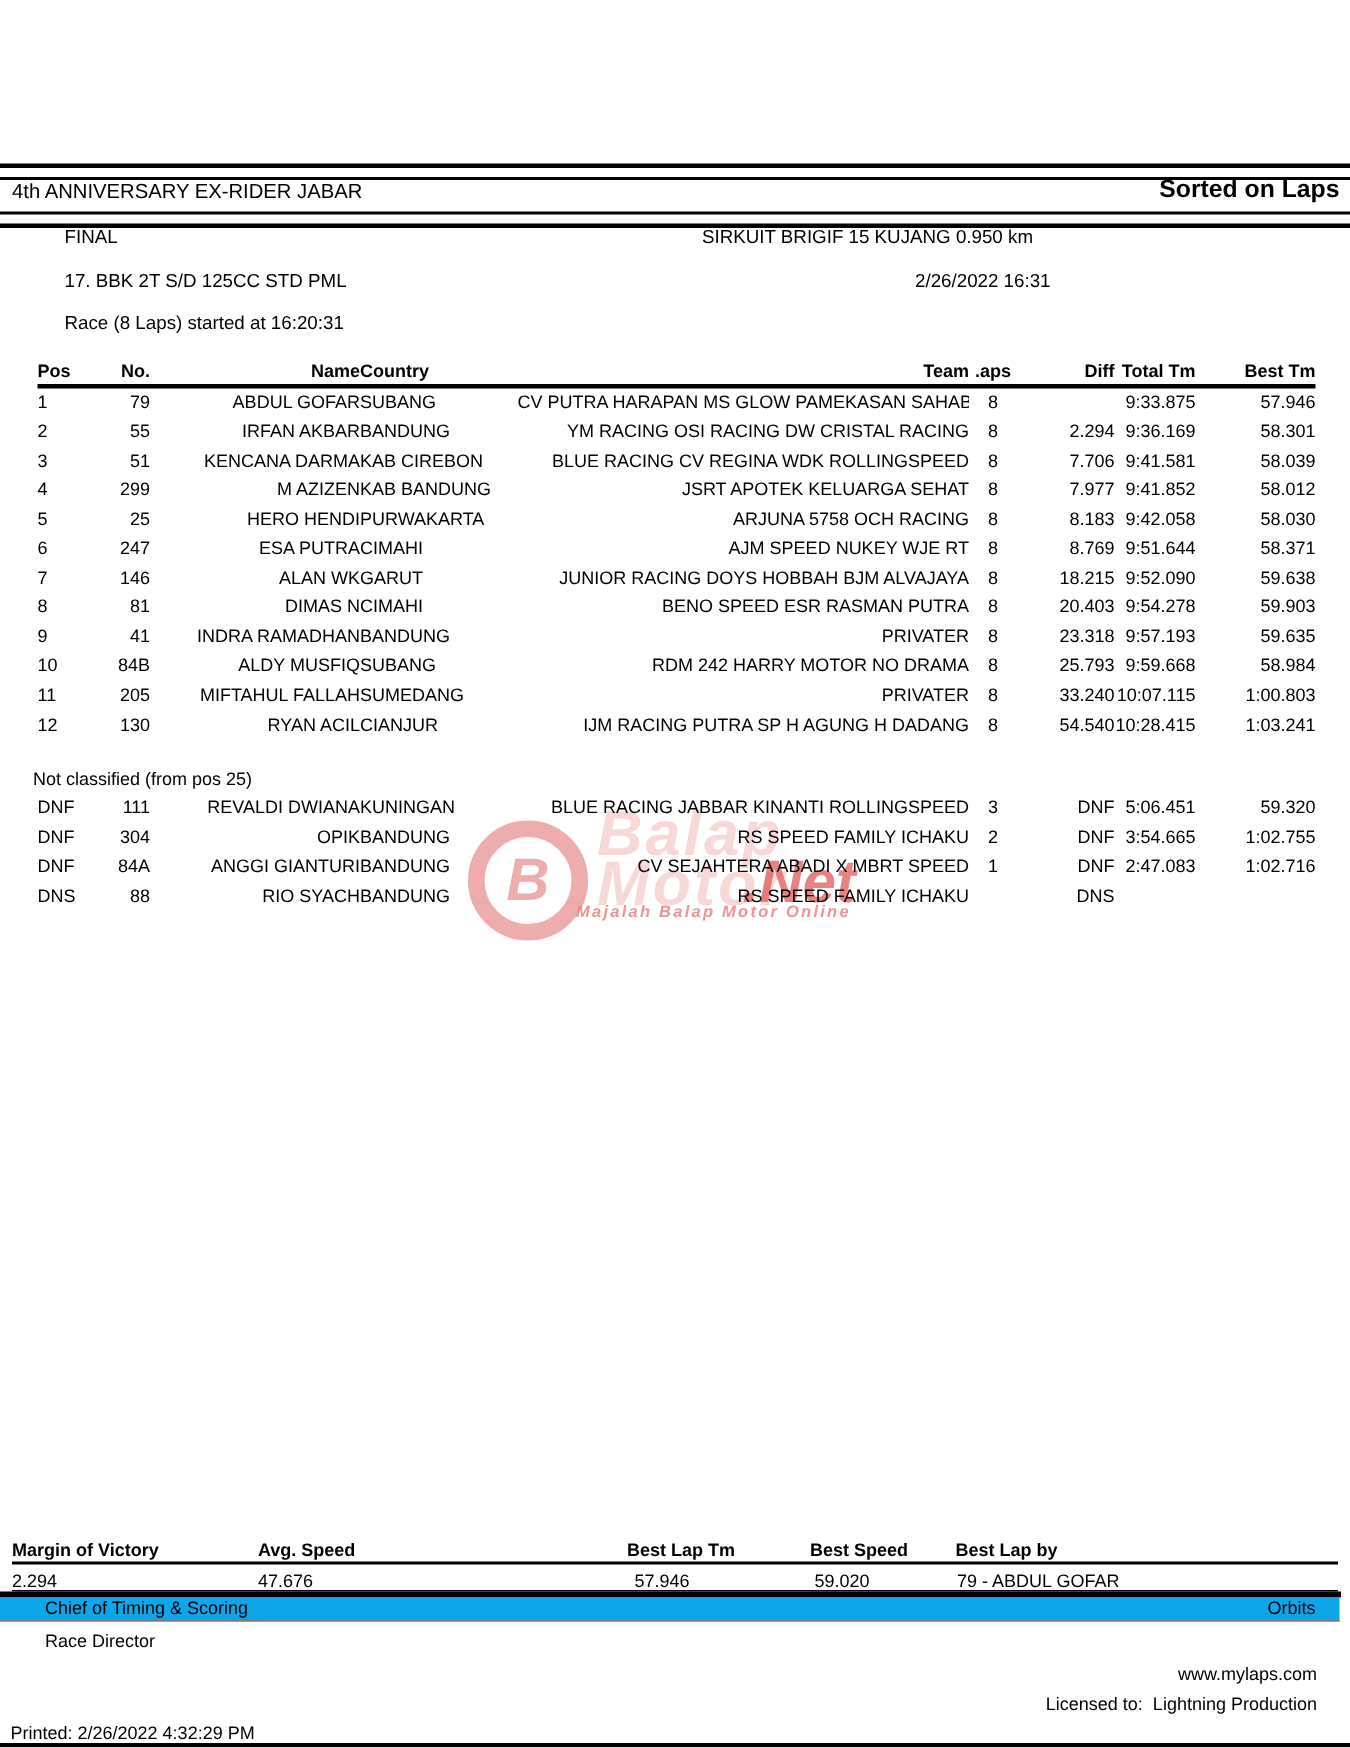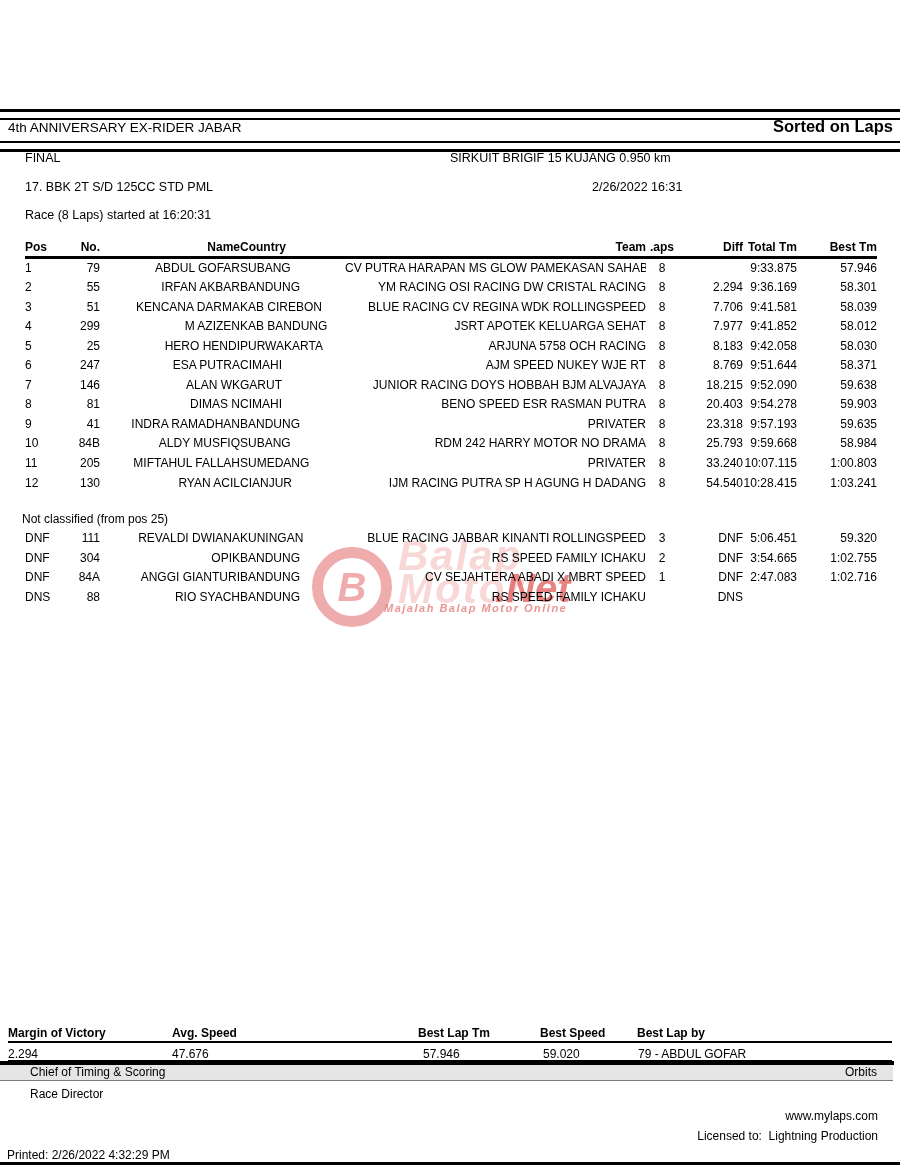--- a/index.html
+++ b/index.html
@@ -8,21 +8,21 @@
     font-family:"Liberation Sans","DejaVu Sans",sans-serif;color:#000;
   }
   
   .rule-top{position:absolute;left:0;width:900px;height:6px;
     border-top:3px solid #000;border-bottom:2px solid #000;background:#fff;}
   .rule-top2{position:absolute;left:0;width:900px;height:6px;
     border-top:2px solid #000;border-bottom:3px solid #000;background:#fff;}
   .event-title{position:absolute;left:8px;top:120px;font-size:13.5px;}
   .sorted-on{position:absolute;right:7px;top:117px;font-size:16.5px;font-weight:bold;}
   
-  .meta{position:absolute;font-size:12.5px;white-space:nowrap;}
+  .meta{position:absolute;font-size:12.5px;white-space:nowrap;margin-left:18px;}
   
   .results{position:absolute;left:25px;top:240px;width:852px;font-size:12px;}
   .grid{display:grid;grid-template-columns:25px 50px 140px 105px 301px 32px 65px 54px 80px;}
   .thead{height:15px;line-height:15px;font-weight:bold;}
   .thead-rule{height:2.5px;background:#000;margin-top:1px;}
   .rrow{height:19.55px;line-height:19.55px;}
   .c0{text-align:left;}
   .c1{text-align:right;}
   .c2{text-align:right;padding-left:8px;white-space:nowrap;}
   .c3{text-align:left;white-space:nowrap;}
@@ -47,21 +47,21 @@
     color:rgba(232,130,130,0.85);letter-spacing:1.5px;white-space:nowrap;}
   
   .summary{position:absolute;left:8px;top:1026px;width:884px;font-size:12px;}
   .sum-h{position:absolute;top:0;font-weight:bold;white-space:nowrap;}
   .sum-v{position:absolute;top:21px;white-space:nowrap;}
   .s0{left:0;text-align:right;} .s1{left:164px;} .s2{left:410px;} .s3{left:532px;} .s4{left:629px;}
   .sv2{left:415px;} .sv3{left:535px;} .sv4{left:630px;}
   .sum-rule{position:absolute;top:15px;left:0;width:884px;height:2px;background:#000;}
   .sum-thin{position:absolute;top:34px;left:0;width:884px;height:1px;background:#000;}
   .bar-black{position:absolute;left:0;top:1061px;width:894px;height:4px;background:#000;}
-  .bar-gray{position:absolute;left:0;top:1065px;width:893px;height:15px;background:#e5e5e5;
+  .bar-gray{position:absolute;left:0;top:1065px;width:893px;height:15px;background:#0ea5e9;
     border-bottom:1px solid #7a7a7a;font-size:12px;line-height:15px;}
   .chief{position:absolute;left:30px;top:0;}
   .orbits{position:absolute;right:16px;top:0;}
   .race-director{position:absolute;left:30px;top:1087px;font-size:12px;}
   .website{position:absolute;right:22px;top:1109px;font-size:12px;}
   .licensed{position:absolute;right:22px;top:1129px;font-size:12px;white-space:pre;}
   .printed{position:absolute;left:7px;top:1148px;font-size:12px;}
   .rule-bottom{position:absolute;left:0;top:1162px;width:900px;height:2.5px;background:#000;}
 </style>
 </head>

